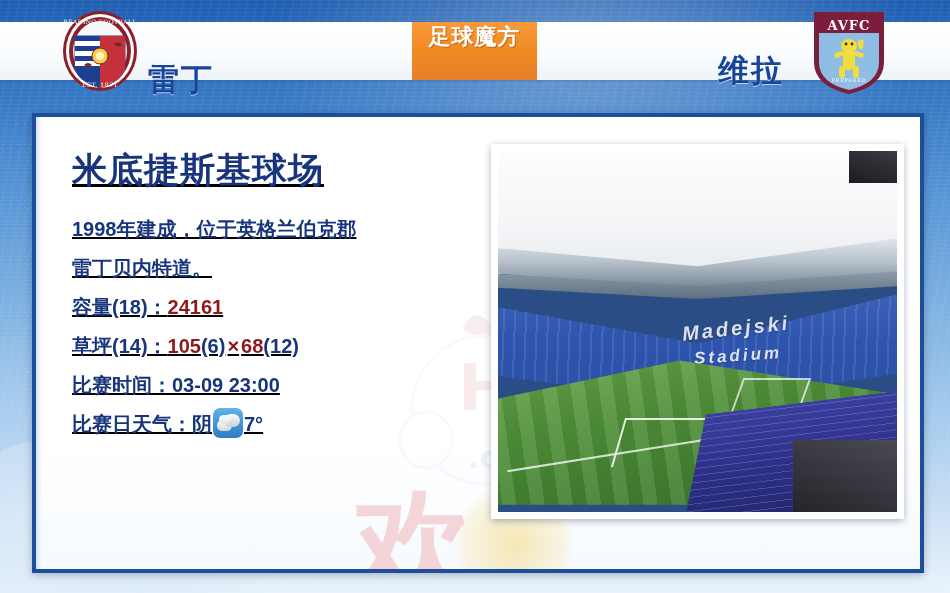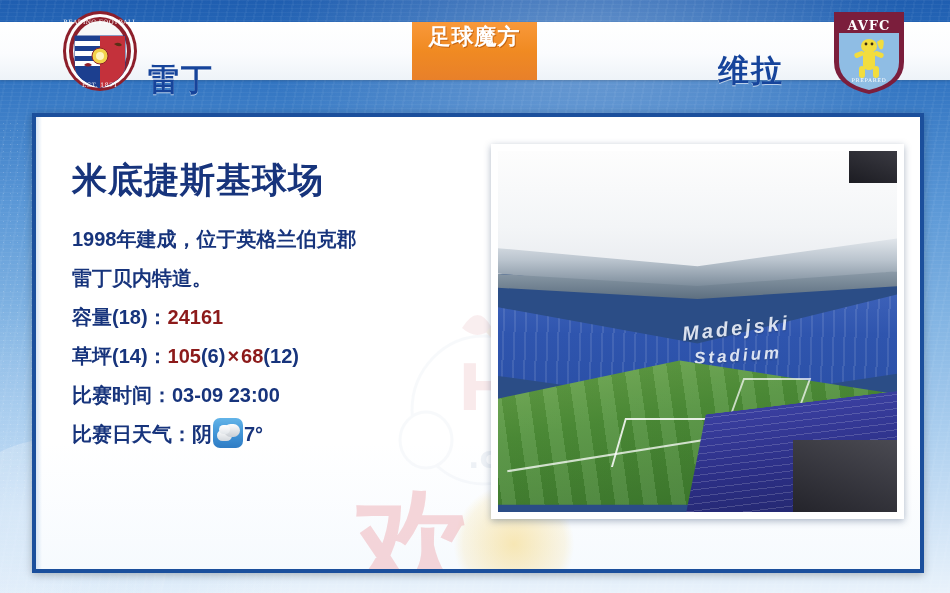--- a/index.html
+++ b/index.html
@@ -44,38 +44,38 @@
   
   .brand{position:absolute;left:412px;top:22px;width:125px;height:58px;
       background:linear-gradient(180deg,#f9993a 0%,#f08a22 50%,#e8802a 100%);
       display:flex;align-items:flex-start;justify-content:center;}
   .brand-txt{font-size:22px;font-weight:bold;color:#ffffff;letter-spacing:1px;
       text-shadow:1px 1px 0 rgba(160,70,0,.55);font-family:"DejaVu Sans",sans-serif;}
 
   
   .crest{position:absolute;}
   .crest-left{left:52px;top:10px;width:96px;height:82px;}
-  .crest-right{left:828px;top:6px;width:82px;height:90px;}
+  .crest-right{left:808px;top:6px;width:82px;height:90px;}
 
   
   .panel{position:absolute;left:32px;top:113px;width:884px;height:452px;
       background:#ffffff;border:4px solid #1b4f9c;
       box-shadow:0 2px 8px rgba(0,0,0,.25);}
   .panel-inner{position:absolute;inset:0;overflow:hidden;background:
       linear-gradient(180deg,#ffffff 0%,#ffffff 72%,#f6fafe 100%);}
 
   
   .wm-logo{position:absolute;left:330px;top:175px;width:230px;height:215px;opacity:.22;}
   .wm-huan{position:absolute;left:318px;top:368px;font-size:120px;font-weight:bold;color:#f0b6bb;
       opacity:.55;font-family:"DejaVu Sans",sans-serif;line-height:1;}
   .wm-blob{position:absolute;left:418px;top:372px;width:120px;height:110px;
       background:radial-gradient(circle at 50% 50%, rgba(246,214,120,.55), rgba(246,214,120,.18) 62%, rgba(246,214,120,0) 74%);}
 
   
-  .txt{position:absolute;left:36px;top:40px;width:420px;}
+  .txt{position:absolute;left:36px;top:30px;width:420px;text-decoration:underline;}
   .st-title{font-size:35px;font-weight:bold;color:#17347c;letter-spacing:1px;margin:0 0 16px 0;
       text-shadow:0 1px 0 rgba(255,255,255,.9);}
   .st-line{font-size:20px;font-weight:bold;color:#17347c;line-height:39px;white-space:nowrap;}
   .hl{color:#8c1a1a;margin-top:32px;}
   .times{color:#8c1a1a;font-weight:bold;padding:0 2px;}
   .wx-icon{display:inline-block;vertical-align:-7px;width:30px;height:30px;border-radius:7px;
       background:linear-gradient(180deg,#63b4e8 0%,#3f93d6 55%,#2f7cc4 100%);position:relative;margin:0 1px;}
   .wx-icon .c1{position:absolute;left:4px;top:12px;width:15px;height:11px;border-radius:6px;
       background:linear-gradient(180deg,#ffffff,#d3d8dd);}
   .wx-icon .c2{position:absolute;left:11px;top:6px;width:16px;height:13px;border-radius:7px;

